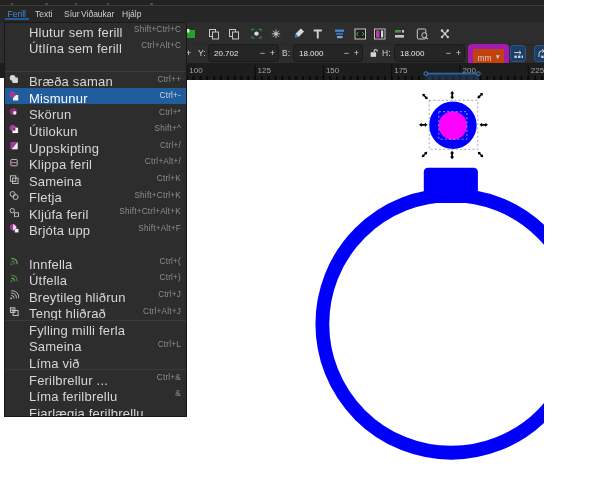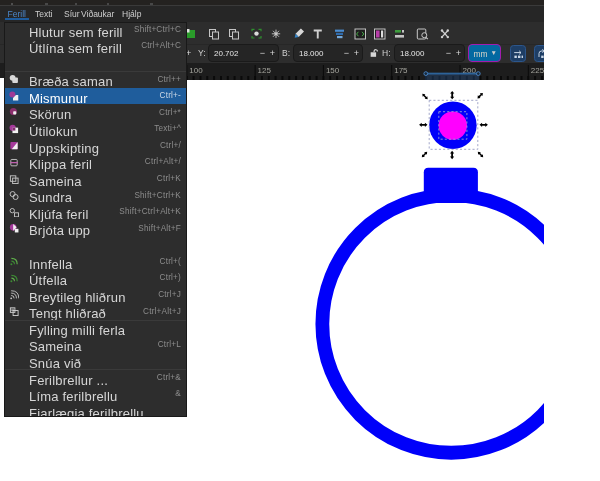--- a/index.html
+++ b/index.html
@@ -147,21 +147,21 @@
   <svg class="abs" style="left:369px;top:47.5px" width="10" height="10" viewBox="0 0 11 10">
     <rect x="1.8" y="4.2" width="6" height="5" fill="#d6d6d6"></rect>
     <path d="M5.6 4 V3.2 Q5.8 1.2 7.6 1.4 Q9.4 1.6 9.2 3.4" fill="none" stroke="#d6d6d6" stroke-width="1.3"></path>
   </svg>
   <span class="lbl" style="left:382px">H:</span>
   <div class="fld" style="left:394px;width:69px">
     <span class="val">18.000</span>
       <span class="minus">−</span>
       <span class="plus">+</span>
   </div>
-  <div class="abs" style="left:468px;top:44px;width:31px;height:16px;background:#0369a1;border:1px solid #a21caf;border-radius:4px">
+  <div class="abs" style="left:468px;top:44px;width:31px;height:16px;background:#c2410c;border:5px solid #a21caf;border-radius:4px">
     <span style="position:absolute;left:4.5px;top:4px;font-size:8.5px;color:#d8d4c8">mm</span>
     <span style="position:absolute;right:3px;top:4px;font-size:6.5px;color:#cccccc">▼</span>
   </div>
   <div class="bluebtn" style="left:509.8px">
     <svg width="14.5" height="15.5" viewBox="0 0 14.5 15.5">
         <path d="M3.2 6.6 H10 M8.2 4.8 L10 6.6 L8.2 8.4" stroke="#c9d6e6" fill="none" stroke-width="1"></path>
         <rect x="3.4" y="9.6" width="2.4" height="2.4" fill="#c9d6e6"></rect>
         <rect x="7" y="9.6" width="2.4" height="2.4" fill="#c9d6e6"></rect>
         <rect x="10.6" y="9.6" width="1.4" height="2.4" fill="#c9d6e6"></rect>
       </svg>
@@ -322,21 +322,21 @@
           <span class="txt">Skörun</span>
           <span class="sc">Ctrl+*</span>
         </div>
         <div class="mi" style="top:97.82px">
           <svg class="ic" viewBox="0 0 11 11">
             <circle cx="4" cy="4.2" r="3.4" fill="#a5399b"></circle>
             <rect x="3.8" y="4" width="6.2" height="6" fill="#f2f2f2"></rect>
             <rect x="3.8" y="4" width="3.2" height="3.2" fill="#7e2c6d"></rect>
           </svg>
           <span class="txt">Útilokun</span>
-          <span class="sc">Texti+^</span>
+          <span class="sc">Shift+^</span>
         </div>
         <div class="mi" style="top:114.39px">
           <svg class="ic" viewBox="0 0 11 11">
             <rect x="1.5" y="2.2" width="8" height="8" rx="1" fill="#a5399b"></rect>
             <path d="M9.5 2.2 L3 10.2 H9.5 Z" fill="#f2f2f2"></path>
           </svg>
           <span class="txt">Uppskipting</span>
           <span class="sc">Ctrl+/</span>
         </div>
         <div class="mi" style="top:130.96px">
@@ -353,21 +353,21 @@
             <rect x="4" y="4.5" width="6" height="6" fill="none" stroke="#c8c8c8"></rect>
           </svg>
           <span class="txt">Sameina</span>
           <span class="sc">Ctrl+K</span>
         </div>
         <div class="mi" style="top:164.10px">
           <svg class="ic" viewBox="0 0 11 11">
             <circle cx="4" cy="4.5" r="2.8" fill="none" stroke="#c8c8c8"></circle>
             <circle cx="7.2" cy="7.7" r="2.8" fill="none" stroke="#c8c8c8"></circle>
           </svg>
-          <span class="txt">Sundra</span>
+          <span class="txt">Fletja</span>
           <span class="sc">Shift+Ctrl+K</span>
         </div>
         <div class="mi" style="top:180.67px">
           <svg class="ic" viewBox="0 0 11 11">
             <circle cx="3.6" cy="4" r="2.4" fill="none" stroke="#c8c8c8"></circle>
             <rect x="6" y="6.4" width="4.4" height="4.4" fill="none" stroke="#c8c8c8"></rect>
           </svg>
           <span class="txt">Kljúfa feril</span>
           <span class="sc">Shift+Ctrl+Alt+K</span>
         </div>
@@ -418,21 +418,21 @@
           <span class="sc">Ctrl+Alt+J</span>
         </div>
         <div class="mi" style="top:296.66px">
           <span class="txt">Fylling milli ferla</span>
         </div>
         <div class="mi" style="top:313.23px">
           <span class="txt">Sameina</span>
           <span class="sc">Ctrl+L</span>
         </div>
         <div class="mi" style="top:329.80px">
-          <span class="txt">Snúa við</span>
+          <span class="txt">Líma við</span>
         </div>
         <div class="mi" style="top:346.37px">
           <span class="txt">Ferilbrellur ...</span>
           <span class="sc">Ctrl+&amp;</span>
         </div>
         <div class="mi" style="top:362.94px">
           <span class="txt">Líma ferilbrellu</span>
           <span class="sc">&amp;</span>
         </div>
         <div class="mi" style="top:379.51px">

